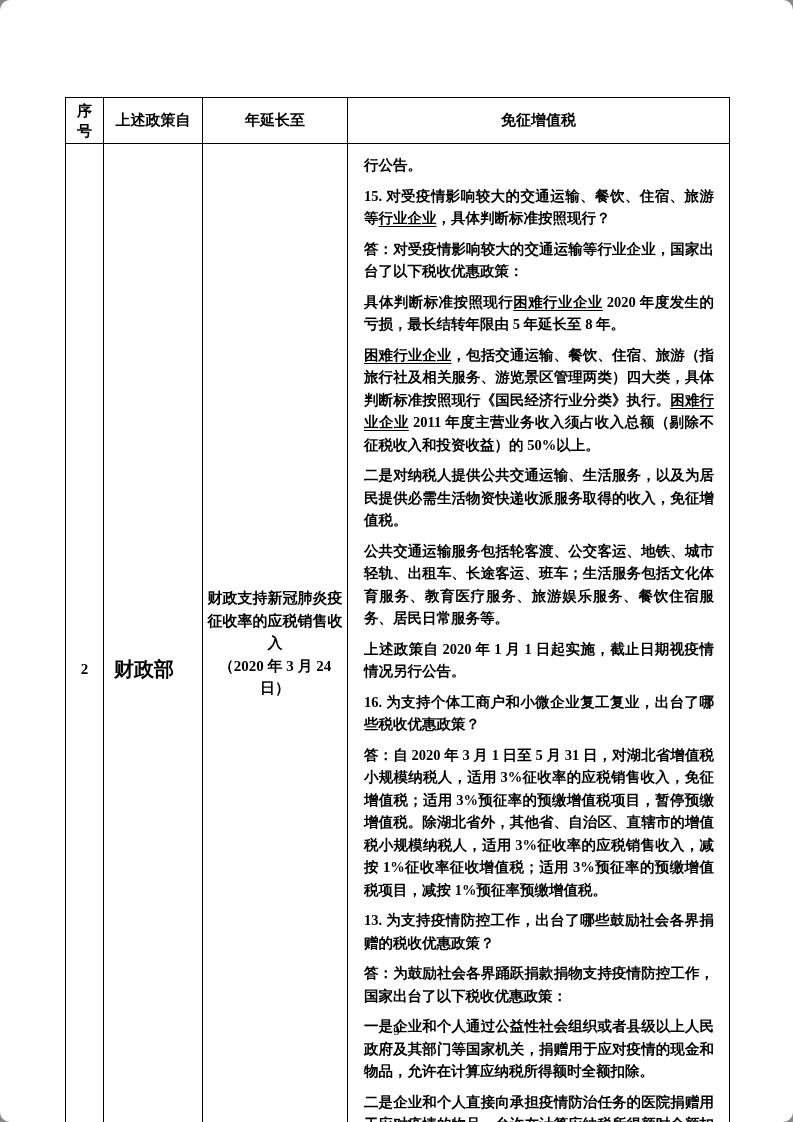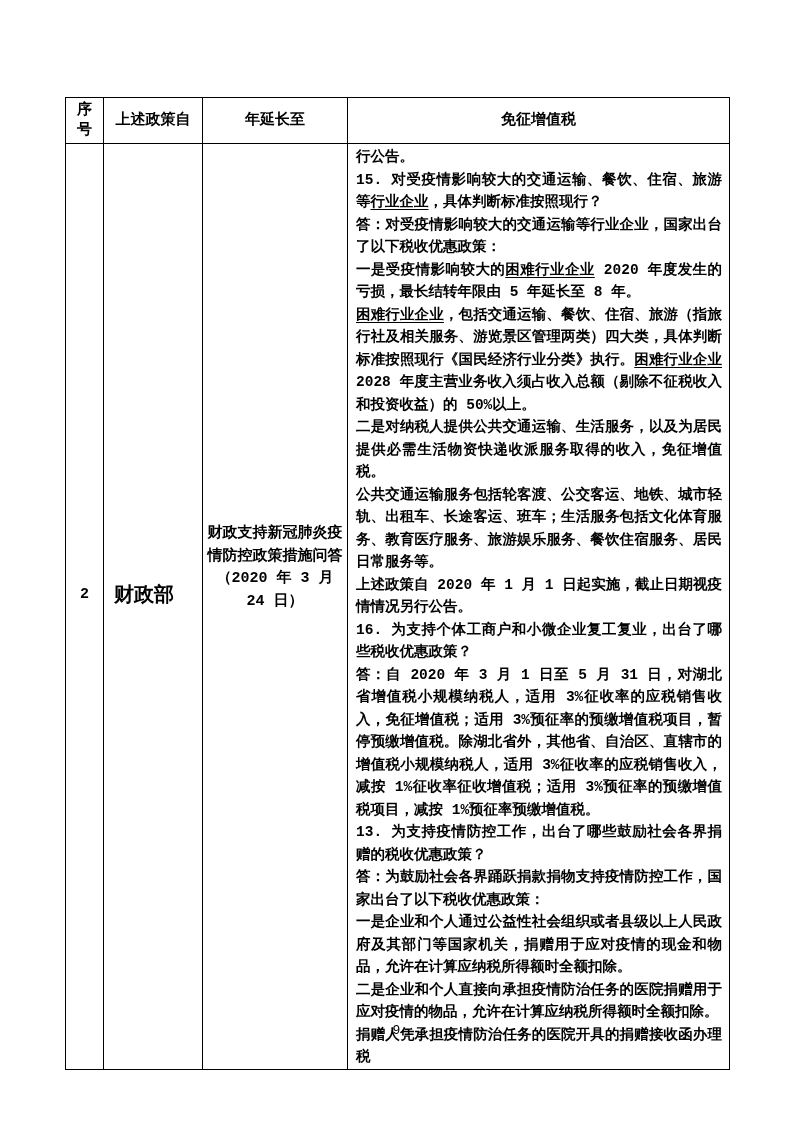--- a/index.html
+++ b/index.html
@@ -4,23 +4,24 @@
 <style>
   * { margin: 0; padding: 0; box-sizing: border-box; }
   html, body { background: #888; }
   .page {
     position: relative;
     width: 793px;
     height: 1122px;
     margin: 0 auto;
     background: #ffffff;
     color: #000000;
-    font-family: Liberation Mono, monospace;
+    font-family: Liberation Serif, serif;
     font-weight: bold;
     overflow: hidden;
+    border-radius: 10px;
   }
   table.doc-table {
     position: absolute;
     left: 65px;
     top: 97px;
     width: 664px;
     border-collapse: collapse;
     table-layout: fixed;
   }
   .doc-table th, .doc-table td {
@@ -47,21 +48,21 @@
   td.cell-agency { font-size: 20px; }
   td.cell-agency .inner { text-align: left; padding-left: 10px; transform: translateY(-12px); }
   td.cell-docname { text-align: center; font-size: 15px; margin-left: 46px; }
   td.cell-docname .inner { line-height: 22.5px; transform: translateY(-38px); }
   td.cell-content { vertical-align: top; }
   td.cell-content .inner { padding: 2px 7px 0 8px; }
   p.para {
     font-size: 14.5px;
     line-height: 22.5px;
     text-align: justify;
-    margin: 0;
+    margin: 8px;
   }
   .u { text-decoration: underline; text-underline-offset: 3px; }
   .page-number {
     position: absolute;
     top: 1023px;
     left: 0;
     width: 100%;
     text-align: center;
     font-size: 13px;
     font-weight: normal;
@@ -90,31 +91,31 @@
       <tr>
         <td class="cell-index">
           <div class="inner">2</div>
         </td>
         <td class="cell-agency">
           <div class="inner">财政部</div>
         </td>
         <td class="cell-docname">
           <div class="inner" id="docname-block">
               <div>财政支持新冠肺炎疫</div>
-              <div>情防控政策措施问答</div>
+              <div>征收率的应税销售收入</div>
               <div>（2020 年 3 月 24 日）</div>
             </div>
         </td>
         <td class="cell-content">
           <div class="inner" id="content-block">
               <p class="para"><span>行公告。</span></p>
               <p class="para"><span>15. 对受疫情影响较大的交通运输、餐饮、住宿、旅游等</span><span class="u">行业企业</span><span>，具体判断标准按照现行？</span></p>
               <p class="para"><span>答：对受疫情影响较大的交通运输等行业企业，国家出台了以下税收优惠政策：</span></p>
-              <p class="para"><span>一是受疫情影响较大的</span><span class="u">困难行业企业</span><span> 2020 年度发生的亏损，最长结转年限由 5 年延长至 8 年。</span></p>
-              <p class="para"><span class="u">困难行业企业</span><span>，包括交通运输、餐饮、住宿、旅游（指旅行社及相关服务、游览景区管理两类）四大类，具体判断标准按照现行《国民经济行业分类》执行。</span><span class="u">困难行业企业</span><span> 2028 年度主营业务收入须占收入总额（剔除不征税收入和投资收益）的 50%以上。</span></p>
+              <p class="para"><span>具体判断标准按照现行</span><span class="u">困难行业企业</span><span> 2020 年度发生的亏损，最长结转年限由 5 年延长至 8 年。</span></p>
+              <p class="para"><span class="u">困难行业企业</span><span>，包括交通运输、餐饮、住宿、旅游（指旅行社及相关服务、游览景区管理两类）四大类，具体判断标准按照现行《国民经济行业分类》执行。</span><span class="u">困难行业企业</span><span> 2011 年度主营业务收入须占收入总额（剔除不征税收入和投资收益）的 50%以上。</span></p>
               <p class="para"><span>二是对纳税人提供公共交通运输、生活服务，以及为居民提供必需生活物资快递收派服务取得的收入，免征增值税。</span></p>
               <p class="para"><span>公共交通运输服务包括轮客渡、公交客运、地铁、城市轻轨、出租车、长途客运、班车；生活服务包括文化体育服务、教育医疗服务、旅游娱乐服务、餐饮住宿服务、居民日常服务等。</span></p>
               <p class="para"><span>上述政策自 2020 年 1 月 1 日起实施，截止日期视疫情情况另行公告。</span></p>
               <p class="para"><span>16. 为支持个体工商户和小微企业复工复业，出台了哪些税收优惠政策？</span></p>
               <p class="para"><span>答：自 2020 年 3 月 1 日至 5 月 31 日，对湖北省增值税小规模纳税人，适用 3%征收率的应税销售收入，免征增值税；适用 3%预征率的预缴增值税项目，暂停预缴增值税。除湖北省外，其他省、自治区、直辖市的增值税小规模纳税人，适用 3%征收率的应税销售收入，减按 1%征收率征收增值税；适用 3%预征率的预缴增值税项目，减按 1%预征率预缴增值税。</span></p>
               <p class="para"><span>13. 为支持疫情防控工作，出台了哪些鼓励社会各界捐赠的税收优惠政策？</span></p>
               <p class="para"><span>答：为鼓励社会各界踊跃捐款捐物支持疫情防控工作，国家出台了以下税收优惠政策：</span></p>
               <p class="para"><span>一是企业和个人通过公益性社会组织或者县级以上人民政府及其部门等国家机关，捐赠用于应对疫情的现金和物品，允许在计算应纳税所得额时全额扣除。</span></p>
               <p class="para"><span>二是企业和个人直接向承担疫情防治任务的医院捐赠用于应对疫情的物品，允许在计算应纳税所得额时全额扣除。</span></p>
               <p class="para"><span>捐赠人凭承担疫情防治任务的医院开具的捐赠接收函办理税</span></p>

